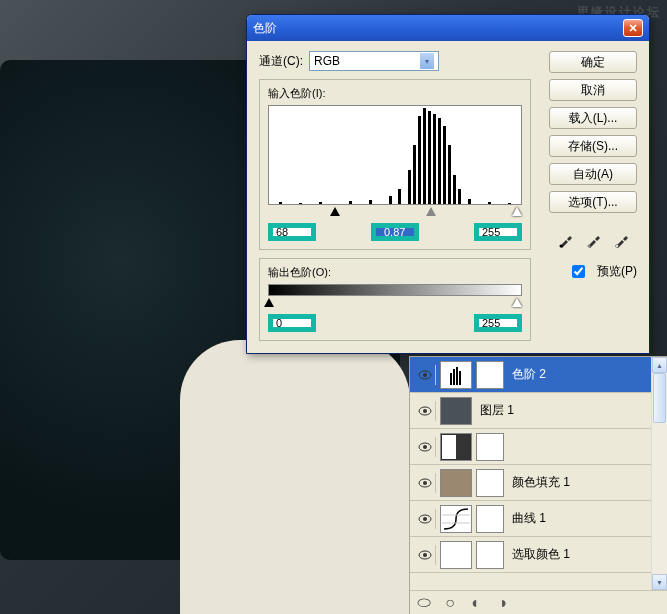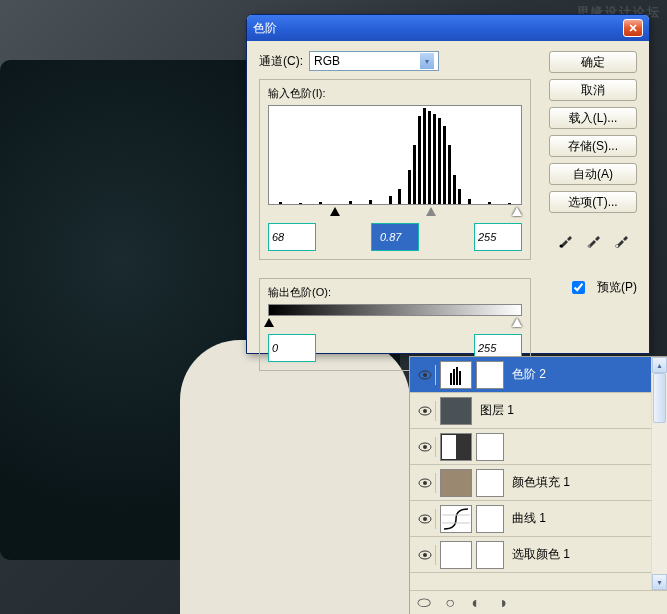--- a/index.html
+++ b/index.html
@@ -15,45 +15,45 @@
 .titlebar { height: 26px; background: linear-gradient(180deg, #3b78ed 0%, #2961d9 50%, #1e4fc0 100%); border-radius: 5px 5px 0 0; display: flex; align-items: center; padding: 6px 6px; gap: 36px; }
 .titlebar-text { color: #fff; font-size: 12px; flex: 1; }
 .close-btn { width: 20px; height: 18px; background: linear-gradient(180deg, #f5a68f 0%, #e3582d 50%, #c73a12 100%); border: 1px solid #fff; border-radius: 3px; color: #fff; display: flex; align-items: center; justify-content: center; font-size: 11px; font-weight: bold; cursor: pointer; }
 
 .dialog-body { padding: 10px 12px; position: relative; }
 .row { display: flex; align-items: center; margin-bottom: 8px; font-size: 12px; }
 .row label { margin-right: 6px; text-align: right; }
 .select { width: 130px; height: 20px; border: 1px solid #7b9ebd; background: #fff; font-size: 12px; padding: 0 4px; display: flex; align-items: center; justify-content: space-between; }
 .select-arrow { width: 14px; height: 16px; background: linear-gradient(180deg, #bcd4f6 0%, #8ab4e8 100%); display: flex; align-items: center; justify-content: center; font-size: 8px; color: #4a6a9a; }
 
-.group { border: 1px solid #b8b8a8; padding: 6px 8px 8px; margin-bottom: 18px; width: 272px; }
+.group { border: 1px solid #b8b8a8; padding: 6px 8px 8px; margin-bottom: 8px; width: 272px; }
 .group-label { font-size: 11px; margin-bottom: 4px; display: block; }
 .histogram { width: 254px; height: 100px; background: #fff; border: 1px solid #888; position: relative; }
 .hist-bars { position: absolute; bottom: 0; left: 0; right: 0; height: 100%; }
 .hist-bar { position: absolute; bottom: 0; background: #000; }
 .slider-track { position: relative; height: 12px; margin-top: 2px; }
 .tri { position: absolute; top: 0; width: 0; height: 0; border-left: 5px solid transparent; border-right: 5px solid transparent; cursor: pointer; }
 .tri.black { border-bottom: 9px solid #000; }
 .tri.gray { border-bottom: 9px solid #888; }
 .tri.white { border-bottom: 9px solid #fff; filter: drop-shadow(0 0 1px #000); }
 
 .inputs-row { display: flex; justify-content: space-between; margin-top: 4px; }
-.num-input { width: 48px; height: 28px; border: 1px solid #14b8a6; font-size: 11px; padding: 0 3px; text-align: left; font-style: italic; }
+.num-input { width: 48px; height: 18px; border: 5px solid #14b8a6; font-size: 11px; padding: 0 3px; text-align: left; }
 .num-input.selected { background: #316ac5; color: #fff; padding-left: 8px; }
 
 .gradient-bar { width: 254px; height: 12px; background: linear-gradient(90deg, #000 0%, #fff 100%); border: 1px solid #888; }
 
 .btn-col { position: absolute; right: 12px; top: 10px; width: 88px; display: flex; flex-direction: column; gap: 6px; }
 .ps-btn { height: 22px; background: linear-gradient(180deg, #fff 0%, #ece9d8 100%); border: 1px solid #aca899; border-radius: 3px; font-size: 12px; cursor: pointer; display: flex; align-items: center; justify-content: center; }
 
 .eyedroppers { display: flex; gap: 6px; margin-top: 8px; justify-content: flex-end; padding-right: 4px; }
 .eyedrop { width: 22px; height: 22px; border: 1px solid transparent; display: flex; align-items: flex-end; justify-content: center; cursor: pointer; }
 .eyedrop svg { width: 16px; height: 16px; }
 
-.checkbox-row { display: flex; align-items: center; gap: 12px; font-size: 12px; margin-top: 24px; justify-content: flex-end; }
+.checkbox-row { display: flex; align-items: center; gap: 12px; font-size: 12px; margin-top: 8px; justify-content: flex-end; }
 .checkbox-row input { width: 13px; height: 13px; }
 
 .layers-panel { position: absolute; right: 0; top: 356px; width: 258px; height: 258px; background: #ece9d8; border-left: 1px solid #aca899; border-top: 1px solid #aca899; overflow: hidden; }
 .layer-row { display: flex; align-items: center; height: 36px; border-bottom: 1px solid #c8c4b4; padding: 0 4px; gap: 4px; font-size: 12px; }
 .layer-row.selected { background: #316ac5; color: #fff; }
 .eye { width: 22px; height: 20px; display: flex; align-items: center; justify-content: center; border-right: 1px solid #c8c4b4; cursor: pointer; }
 .eye svg { width: 14px; height: 10px; }
 .layer-thumb { width: 32px; height: 28px; background: #fff; border: 1px solid #888; display: flex; align-items: center; justify-content: center; font-size: 8px; overflow: hidden; }
 .layer-mask { width: 28px; height: 28px; background: #fff; border: 1px solid #888; }
 .layer-label { flex: 1; padding-left: 4px; }

